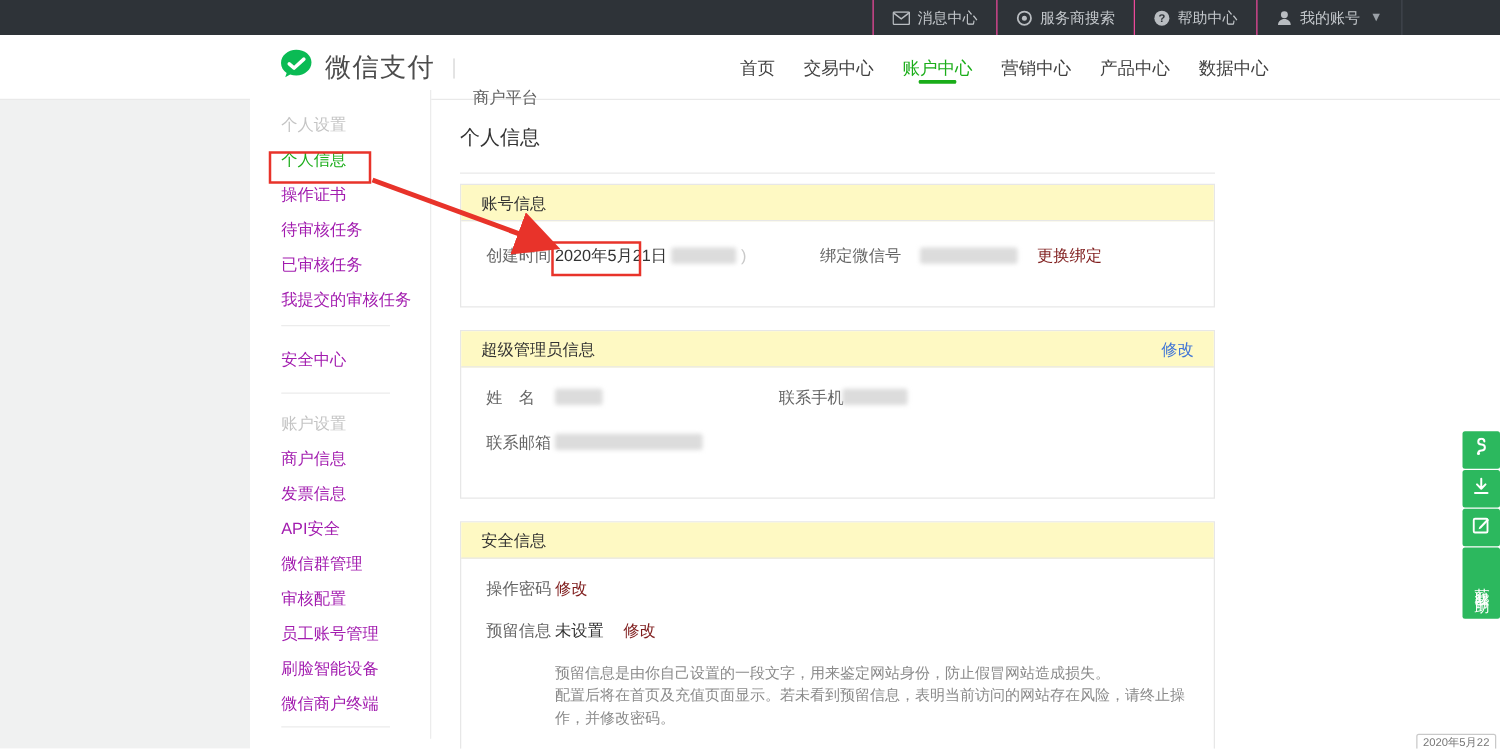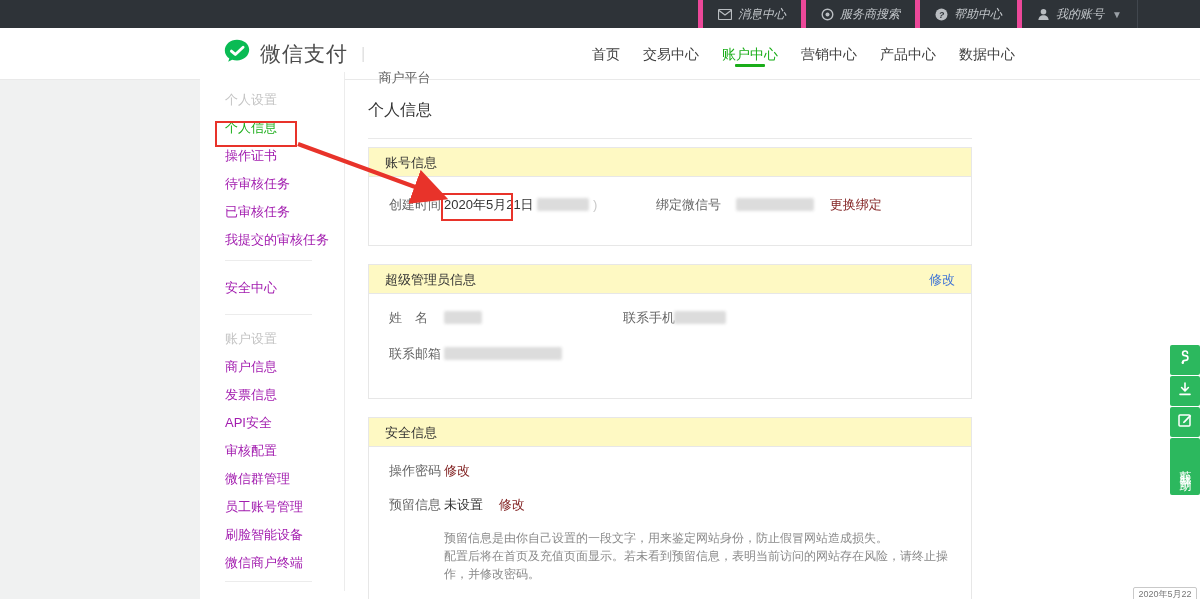--- a/index.html
+++ b/index.html
@@ -3,22 +3,22 @@
 <meta charset="utf-8">
 <style>
   * { margin:0; padding:0; box-sizing:border-box; }
   html,body { width:1200px; height:599px; }
   body { font-family:"Liberation Sans","DejaVu Sans",sans-serif; background:#fff; }
   .stage { position:relative; width:1200px; height:599px; overflow:hidden; background:#fff; }
 
   
   .topbar { position:absolute; left:0; top:0; width:1200px; height:28px; background:#2e3338; }
   .topbar-items { position:absolute; left:698px; top:0; height:28px; display:flex; }
-  .tb-item { display:flex; align-items:center; gap:6px; padding:12px 15px; border-left:5px solid #ec4899;
-             font-size:12px; color:#c3c7cb; cursor:pointer; white-space:nowrap;font-style:italic; }
+  .tb-item { display:flex; align-items:center; gap:6px; padding:12px 15px; border-left:1px solid #ec4899;
+             font-size:12px; color:#c3c7cb; cursor:pointer; white-space:nowrap; }
   .tb-item:last-child { border-right:1px solid #41474e; }
   .tb-icon { display:inline-flex; align-items:center; }
   .caret { font-size:10px; color:#9aa0a6; margin-left:2px; }
 
   
   .header { position:absolute; left:0; top:28px; width:1200px; height:52px; background:#fff;
             border-bottom:1px solid #e9e9e9; }
   .brand { position:absolute; left:222px; top:0; height:52px; display:flex; align-items:center; }
   .brand-name { font-size:21px; color:#4c4c4c; margin-left:8px; letter-spacing:1px; font-weight:400; }
   .brand-sep { color:#e0e0e0; margin:0 13px; font-size:17px; font-weight:200; }
@@ -185,22 +185,22 @@
     <div class="side-item">待审核任务</div>
     <div class="side-item">已审核任务</div>
     <div class="side-item">我提交的审核任务</div>
     <div class="side-divider dv1"></div>
     <div class="side-item">安全中心</div>
     <div class="side-divider dv2"></div>
     <div class="side-sec">账户设置</div>
     <div class="side-item">商户信息</div>
     <div class="side-item">发票信息</div>
     <div class="side-item">API安全</div>
+    <div class="side-item">微信群管理</div>
     <div class="side-item">审核配置</div>
-    <div class="side-item">微信群管理</div>
     <div class="side-item">员工账号管理</div>
     <div class="side-item">刷脸智能设备</div>
     <div class="side-item">微信商户终端</div>
     <div class="side-divider dv3"></div>
   </div>
 
   <div class="content">
     <div class="page-title">个人信息</div>
     <div class="title-divider"></div>
 

